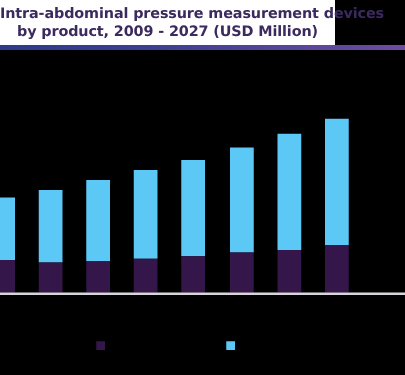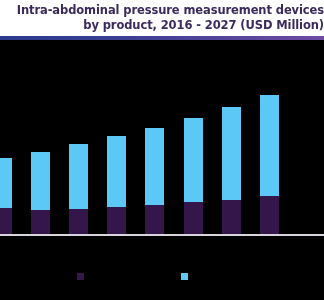--- a/index.html
+++ b/index.html
@@ -21,24 +21,24 @@
     width: 324px;
     height: 300px;
     background: #000000;
   }
 
   
   .title-block {
     position: absolute;
     left: 0;
     top: 0;
-    width: 324px;
+    width: 268px;
     height: 36px;
     background: #ffffff;
-    text-align: right;
+    text-align: center;
     box-sizing: border-box;
     padding-top: 3px;
   }
   .title-line {
     display: block;
     color: #3b2a5e;
     font-family: "DejaVu Sans", sans-serif;
     font-size: 11.5px;
     font-weight: bold;
     line-height: 15px;
@@ -128,21 +128,21 @@
     white-space: nowrap;
   }
 </style>
 </head>
 <body>
 
 <div id="chart-widget">
 
   <div class="title-block">
     <span class="title-line">Intra-abdominal pressure measurement devices</span>
-    <span class="title-line">by product, 2016 - 2027 (USD Million)</span>
+    <span class="title-line">by product, 2009 - 2027 (USD Million)</span>
   </div>
 
   <div class="title-rule"></div>
 
   <div class="plot-area">
     <div class="bars-layer" id="bars-layer">
         <div class="bar-group" style="left: -7px; width: 19px; height: 76px;">
           <div class="bar-seg seg-top" style="height: 50px; background: rgb(91, 200, 245);"></div>
           <div class="bar-seg seg-bottom" style="height: 26px; background: rgb(53, 22, 74);"></div>
         </div>

